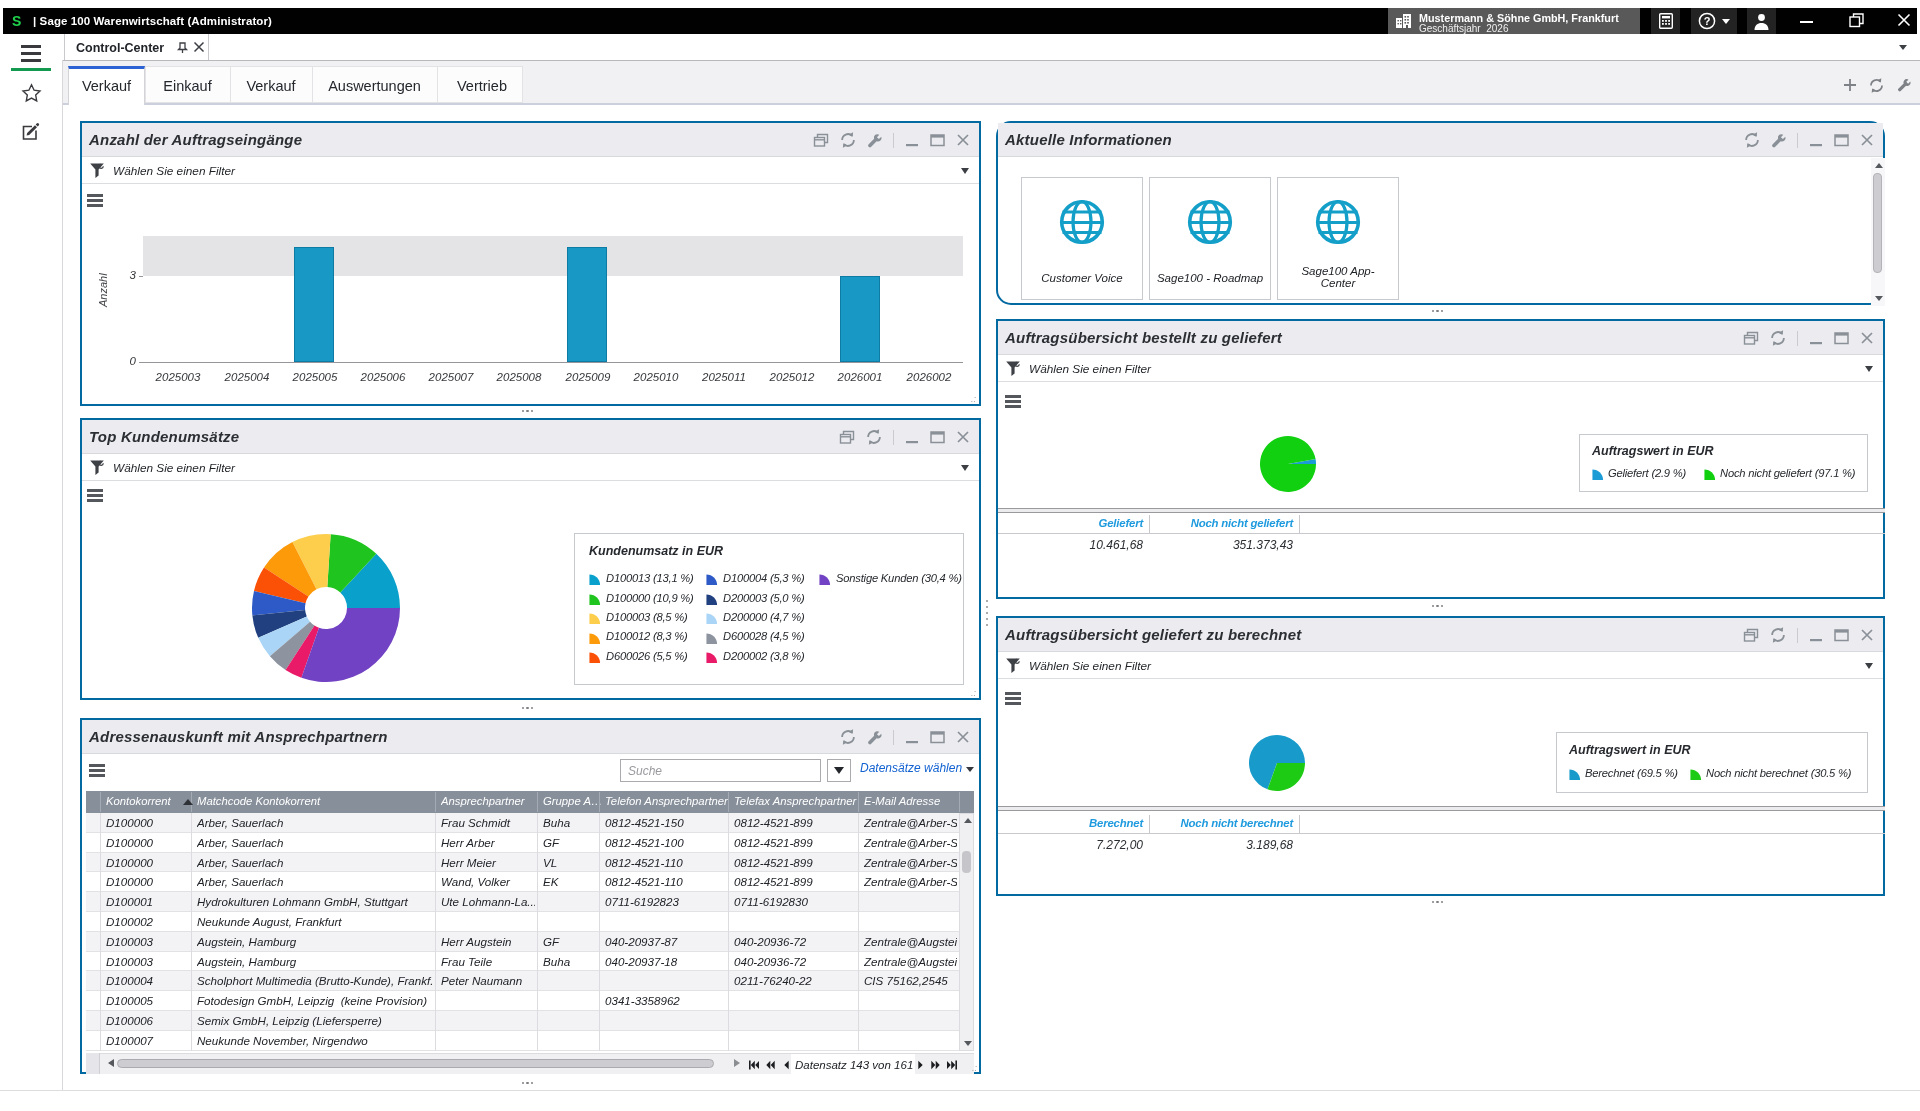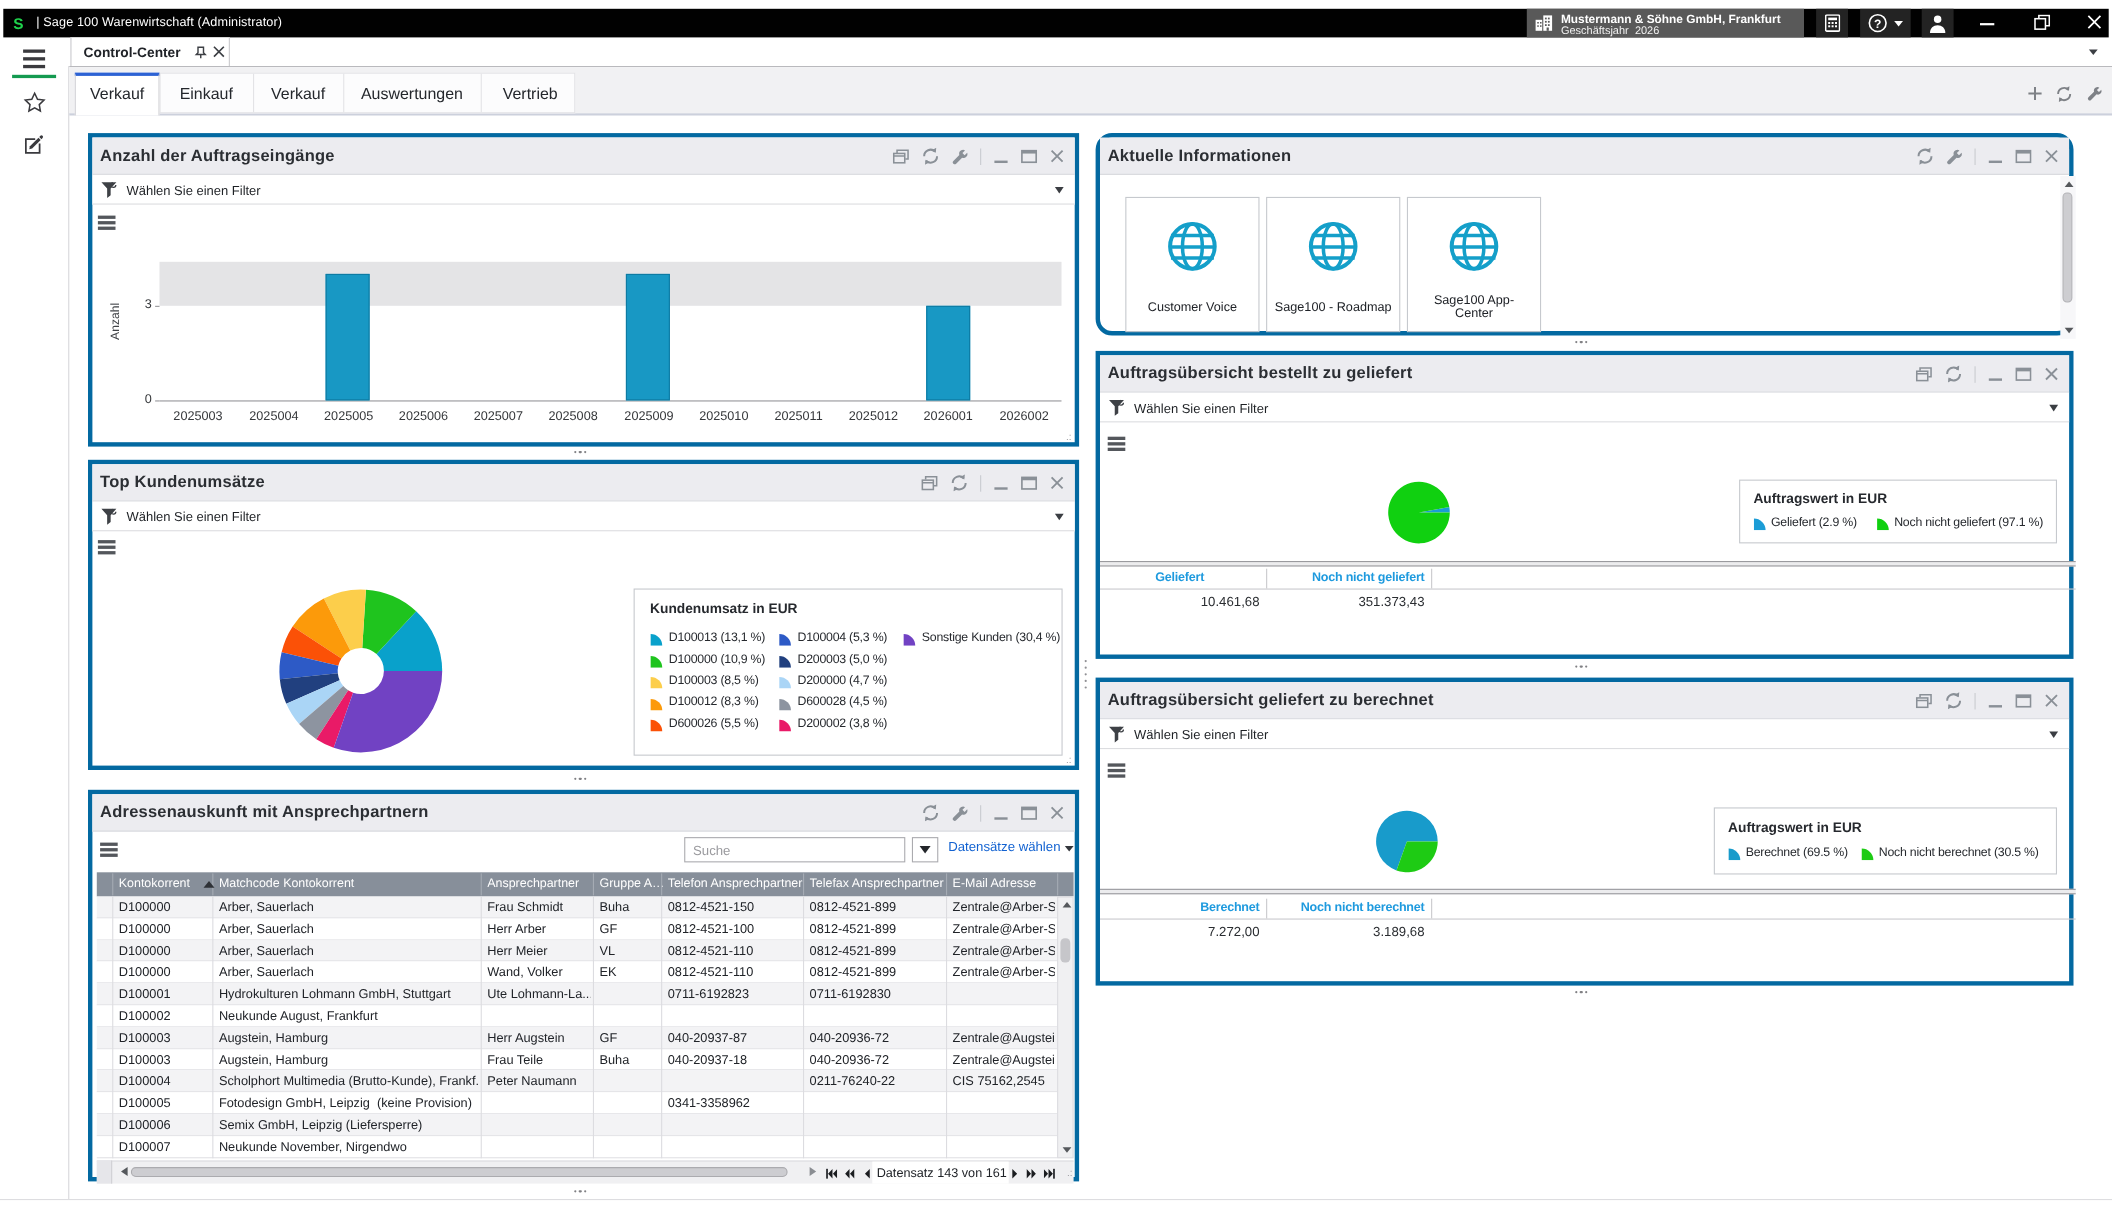--- a/index.html
+++ b/index.html
@@ -1,19 +1,19 @@
 <!DOCTYPE html>
 <html><head>
 <meta charset="utf-8">
 <style>
 * { margin:0; padding:0; box-sizing:border-box; }
 html,body { width:1920px; height:1111px; background:#fff; overflow:hidden;
   font-family:"Liberation Sans", sans-serif; }
 .abs { position:absolute; }
-.panel { position:absolute; border:4px solid #0369a1; background:#fff; }
+.panel { position:absolute; border:2px solid #0369a1; background:#fff;font-style:italic; }
 .phead { position:absolute; left:0; right:0; top:0; height:34px; background:#ececf0;
   border-bottom:1px solid #d8d9dd; }
 .ptitle { position:absolute; left:7px; top:8px; font-size:15px; font-weight:bold; color:#2b2e33;
   letter-spacing:0.2px; }
 .hicons { position:absolute; right:9px; top:0; height:34px; display:flex; align-items:center; }
 .hicons svg { display:block; margin-left:11px; }
 .hsep { width:1px; height:15px; background:#c9cbd0; margin-left:11px; }
 .frow { position:absolute; left:0; right:0; top:34px; height:27px; background:#fff;
   border-bottom:1px solid #dcdde0; }
 .ftext { position:absolute; left:31px; top:7px; font-size:11.8px; color:#1e2125; }
@@ -28,21 +28,21 @@
 .lgicon { position:absolute; width:12px; height:12px; }
 .lgtext { position:absolute; font-size:11.2px; letter-spacing:-0.2px; color:#26292e; white-space:nowrap; }
 .minith { font-size:11.4px; letter-spacing:-0.2px; font-weight:bold; color:#1e9ade; }
 .rsz { position:absolute; font-size:9px; color:#9a9a9e; }
 </style>
 </head>
 <body>
 
 <div class="abs" style="left:3px;top:8px;width:1914px;height:26px;background:#010101;"></div>
 <div class="abs" style="left:12px;top:13px;font-size:14px;font-weight:bold;color:#1fd24c;">S</div>
-<div class="abs" style="left:33px;top:15px;font-size:11.5px;font-weight:normal;color:#fff;letter-spacing:0.1px;">| Sage 100 Warenwirtschaft (Administrator)</div>
+<div class="abs" style="left:33px;top:15px;font-size:11.5px;font-weight:bold;color:#fff;letter-spacing:0.1px;">| Sage 100 Warenwirtschaft (Administrator)</div>
 
 <div class="abs" style="left:1388px;top:8px;width:252px;height:26px;background:#595959;"></div>
 <svg class="abs" style="left:1395px;top:12px" width="18" height="18" viewBox="0 0 18 18">
   <rect x="1" y="6" width="6" height="10" fill="#fff"></rect>
   <rect x="8" y="2" width="8" height="14" fill="#fff"></rect>
   <g fill="#595959">
     <rect x="9.5" y="4" width="1.6" height="1.6"></rect>
       <rect x="12.2" y="4" width="1.6" height="1.6"></rect>
     <rect x="9.5" y="7" width="1.6" height="1.6"></rect>
       <rect x="12.2" y="7" width="1.6" height="1.6"></rect>
@@ -592,21 +592,21 @@
     </svg>
     <div class="lgtext" style="left:610px;top:146px;">Geliefert (2.9 %)</div>
     <svg class="lgicon" style="left:706px;top:147px" width="12" height="13" viewBox="0 0 12 13">
       <path d="M0 13V1.5A11.5 11.5 0 0 1 11.5 13Z" fill="#10d010"></path>
     </svg>
     <div class="lgtext" style="left:722px;top:146px;">Noch nicht geliefert (97.1 %)</div>
     <div class="abs" style="left:0px;top:187px;width:887px;height:5px;background:#ececee;border-top:1px solid #9a9a9e;border-bottom:1px solid #9a9a9e;"></div>
     <div class="abs" style="left:0px;top:193px;width:887px;height:20px;border-bottom:1px solid #c9c9cd;"></div>
     <div class="abs" style="left:151px;top:194px;width:1px;height:18px;background:#c9c9cd;"></div>
     <div class="abs" style="left:301px;top:194px;width:1px;height:18px;background:#c9c9cd;"></div>
-    <div class="minith abs" style="left:0px;top:196px;width:145px;text-align:center;">Geliefert</div>
+    <div class="minith abs" style="left:0px;top:196px;width:145px;text-align:right;">Geliefert</div>
     <div class="minith abs" style="left:151px;top:196px;width:144px;text-align:right;">Noch nicht geliefert</div>
     <div class="abs" style="left:0px;top:217px;width:145px;text-align:right;font-size:12px;color:#2a2d31;">10.461,68</div>
     <div class="abs" style="left:151px;top:217px;width:144px;text-align:right;font-size:12px;color:#2a2d31;">351.373,43</div>
   </div>
 <div class="panel" style="left:996px;top:616px;width:889px;height:280px;">
     <div class="phead">
       <span class="ptitle">Auftragsübersicht geliefert zu berechnet</span>
       <div class="hicons">
         <svg width="16" height="15" viewBox="0 0 16 15">
           <path d="M4.5 4V1.5h10v8H12" fill="none" stroke="#8a9097" stroke-width="1.4"></path>

